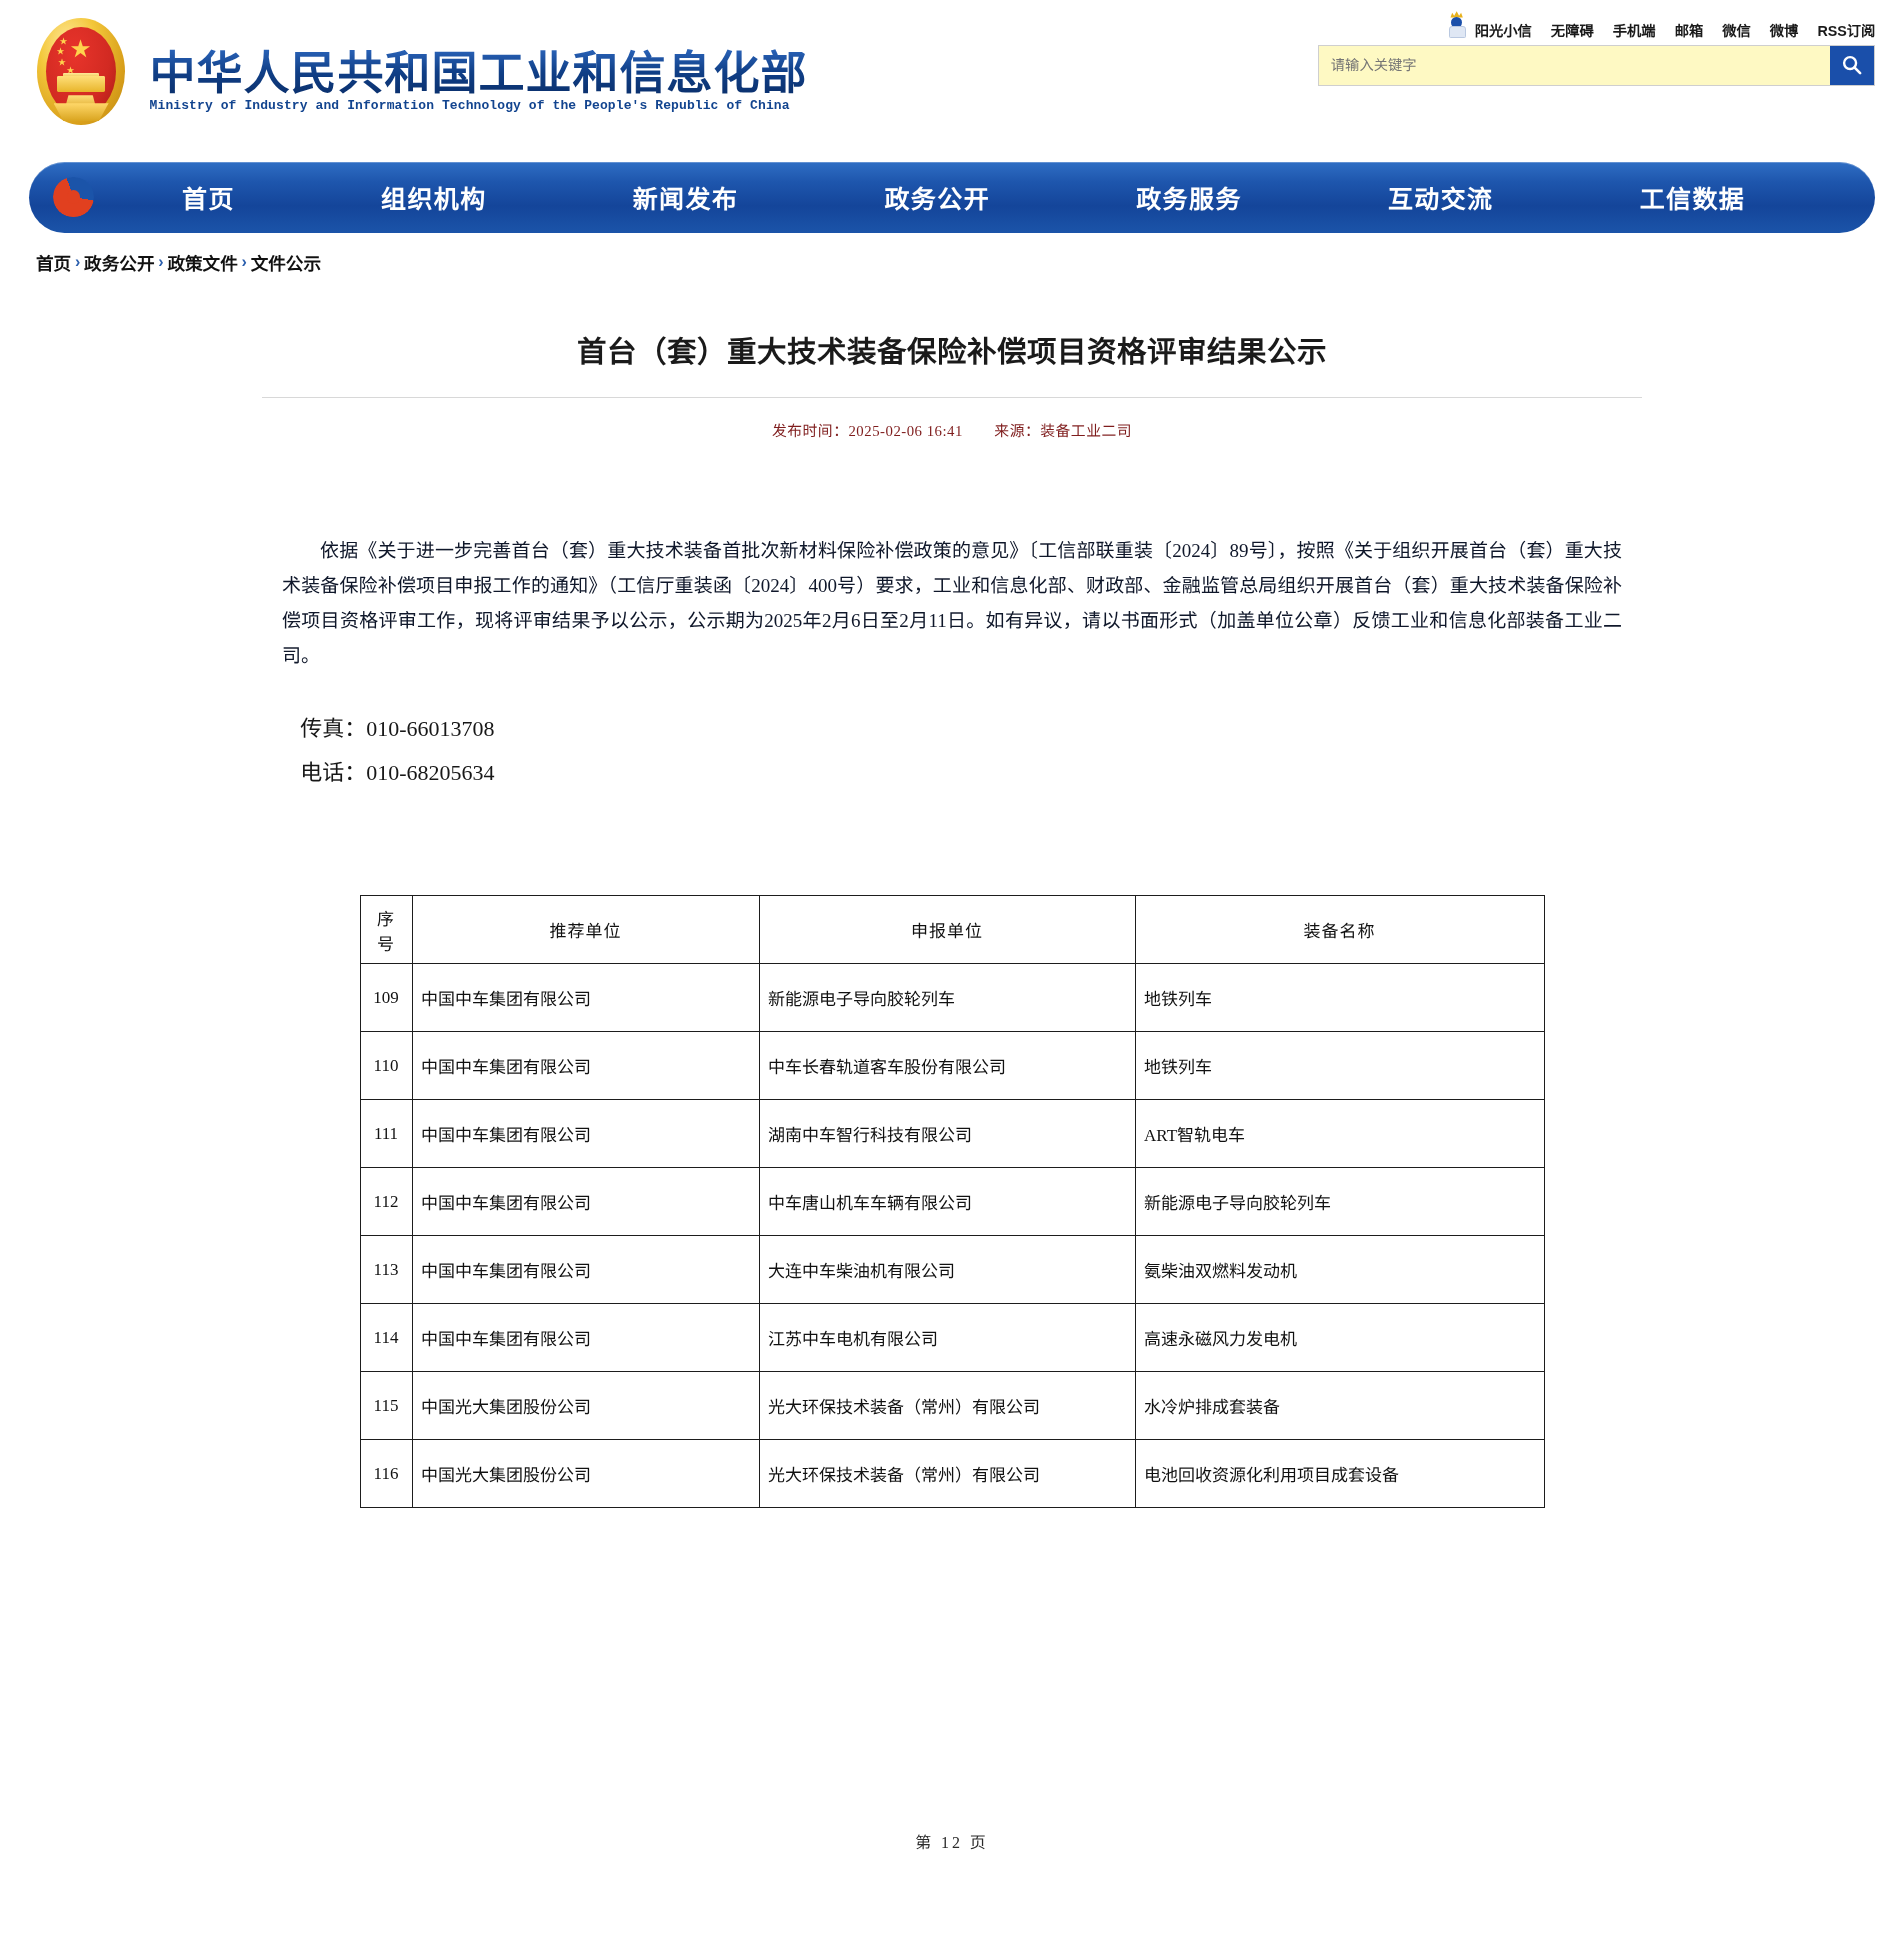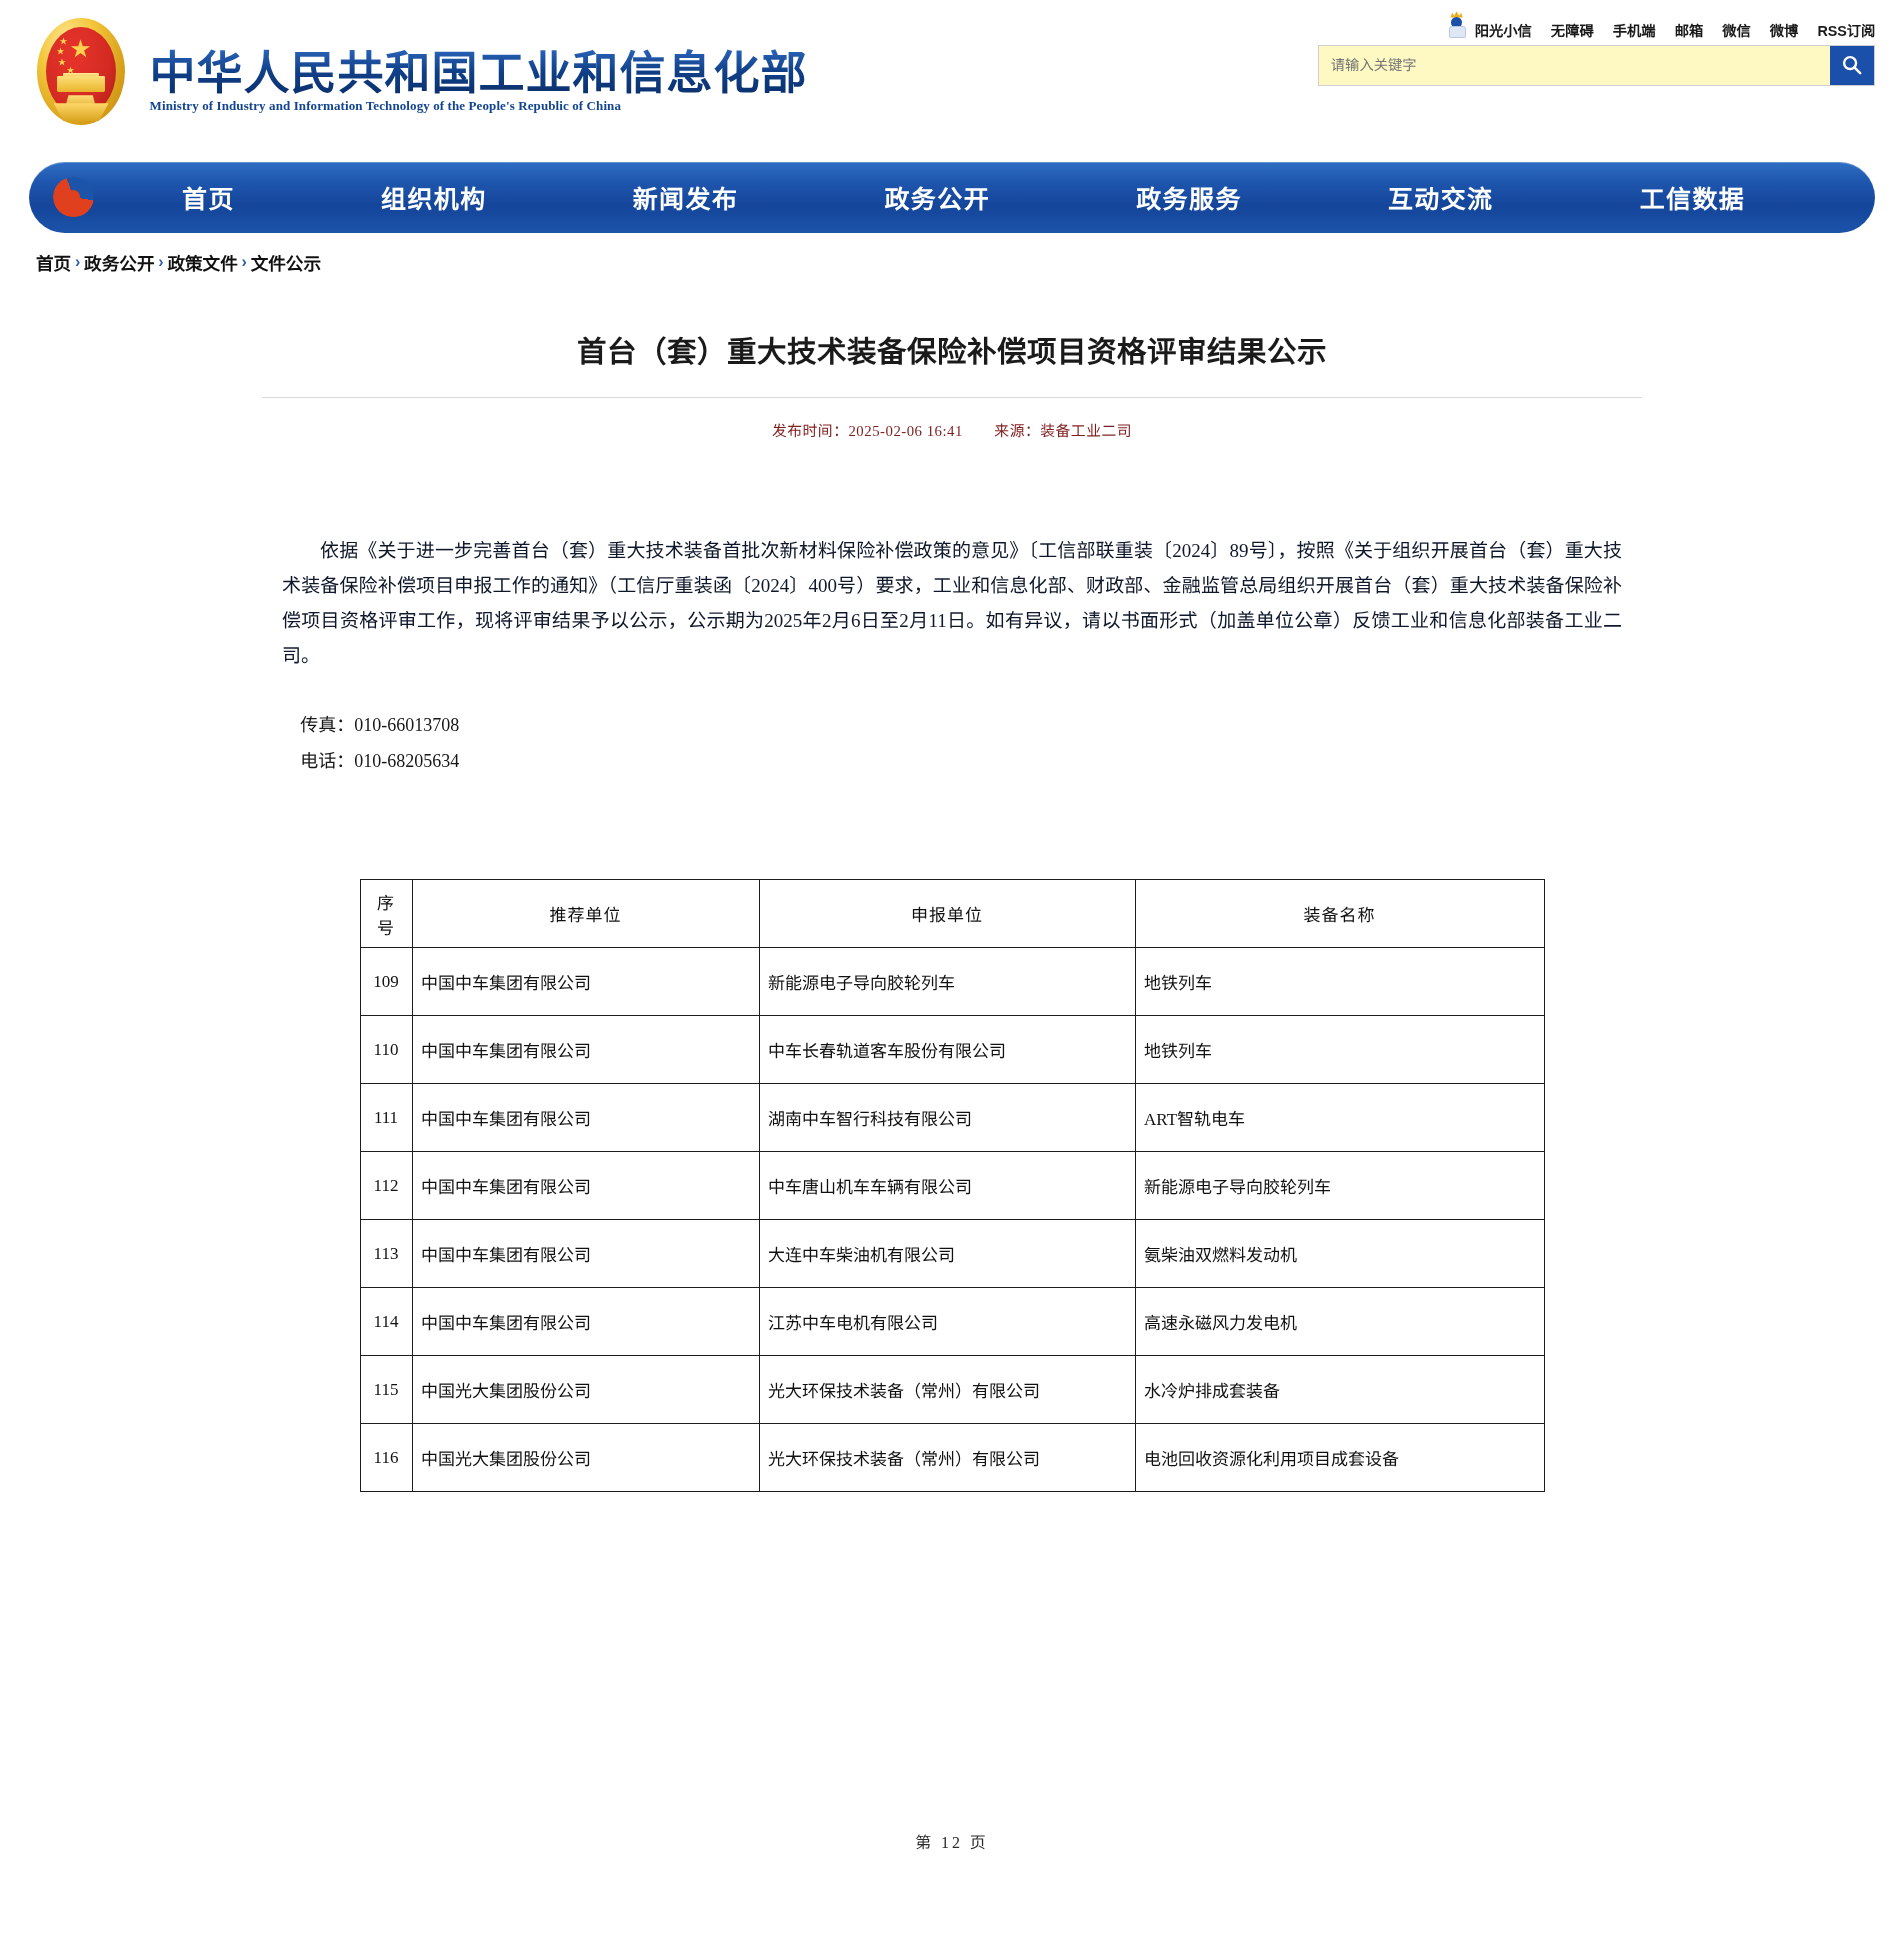--- a/index.html
+++ b/index.html
@@ -100,21 +100,21 @@
     letter-spacing: 1px;
     color: #12448f;
     background: linear-gradient(180deg, #2a63b8 0%, #103f87 48%, #0a2f6b 100%);
     -webkit-background-clip: text;
     background-clip: text;
     -webkit-text-fill-color: transparent;
     line-height: 1.05;
     white-space: nowrap;
   }
   .en-title {
-    font-family: Liberation Serif, serif;
+    font-family: Liberation Mono, monospace;
     font-weight: bold;
     font-size: 13px;
     letter-spacing: 0.1px;
     color: #12448f;
     margin-top: 1px;
     white-space: nowrap;
   }
 
   
   .util-zone {
@@ -299,21 +299,21 @@
     color: #0f172a;
     text-align: justify;
     padding: 0 20px;
   }
   .body-copy p { margin: 0; text-indent: 38px; }
 
   .contact-block {
     margin-top: 34px;
     padding: 0 20px 0 23px;
     font-family: "Liberation Serif", "DejaVu Serif", serif;
-    font-size: 18px;
+    font-size: 22px;
     line-height: 2.0;
     color: #171717;
   }
   .contact-block div { text-indent: 15.2px; }
 
   
   .table-wrap {
     margin: 100px auto 0 auto;
     width: 1185px;
   }

